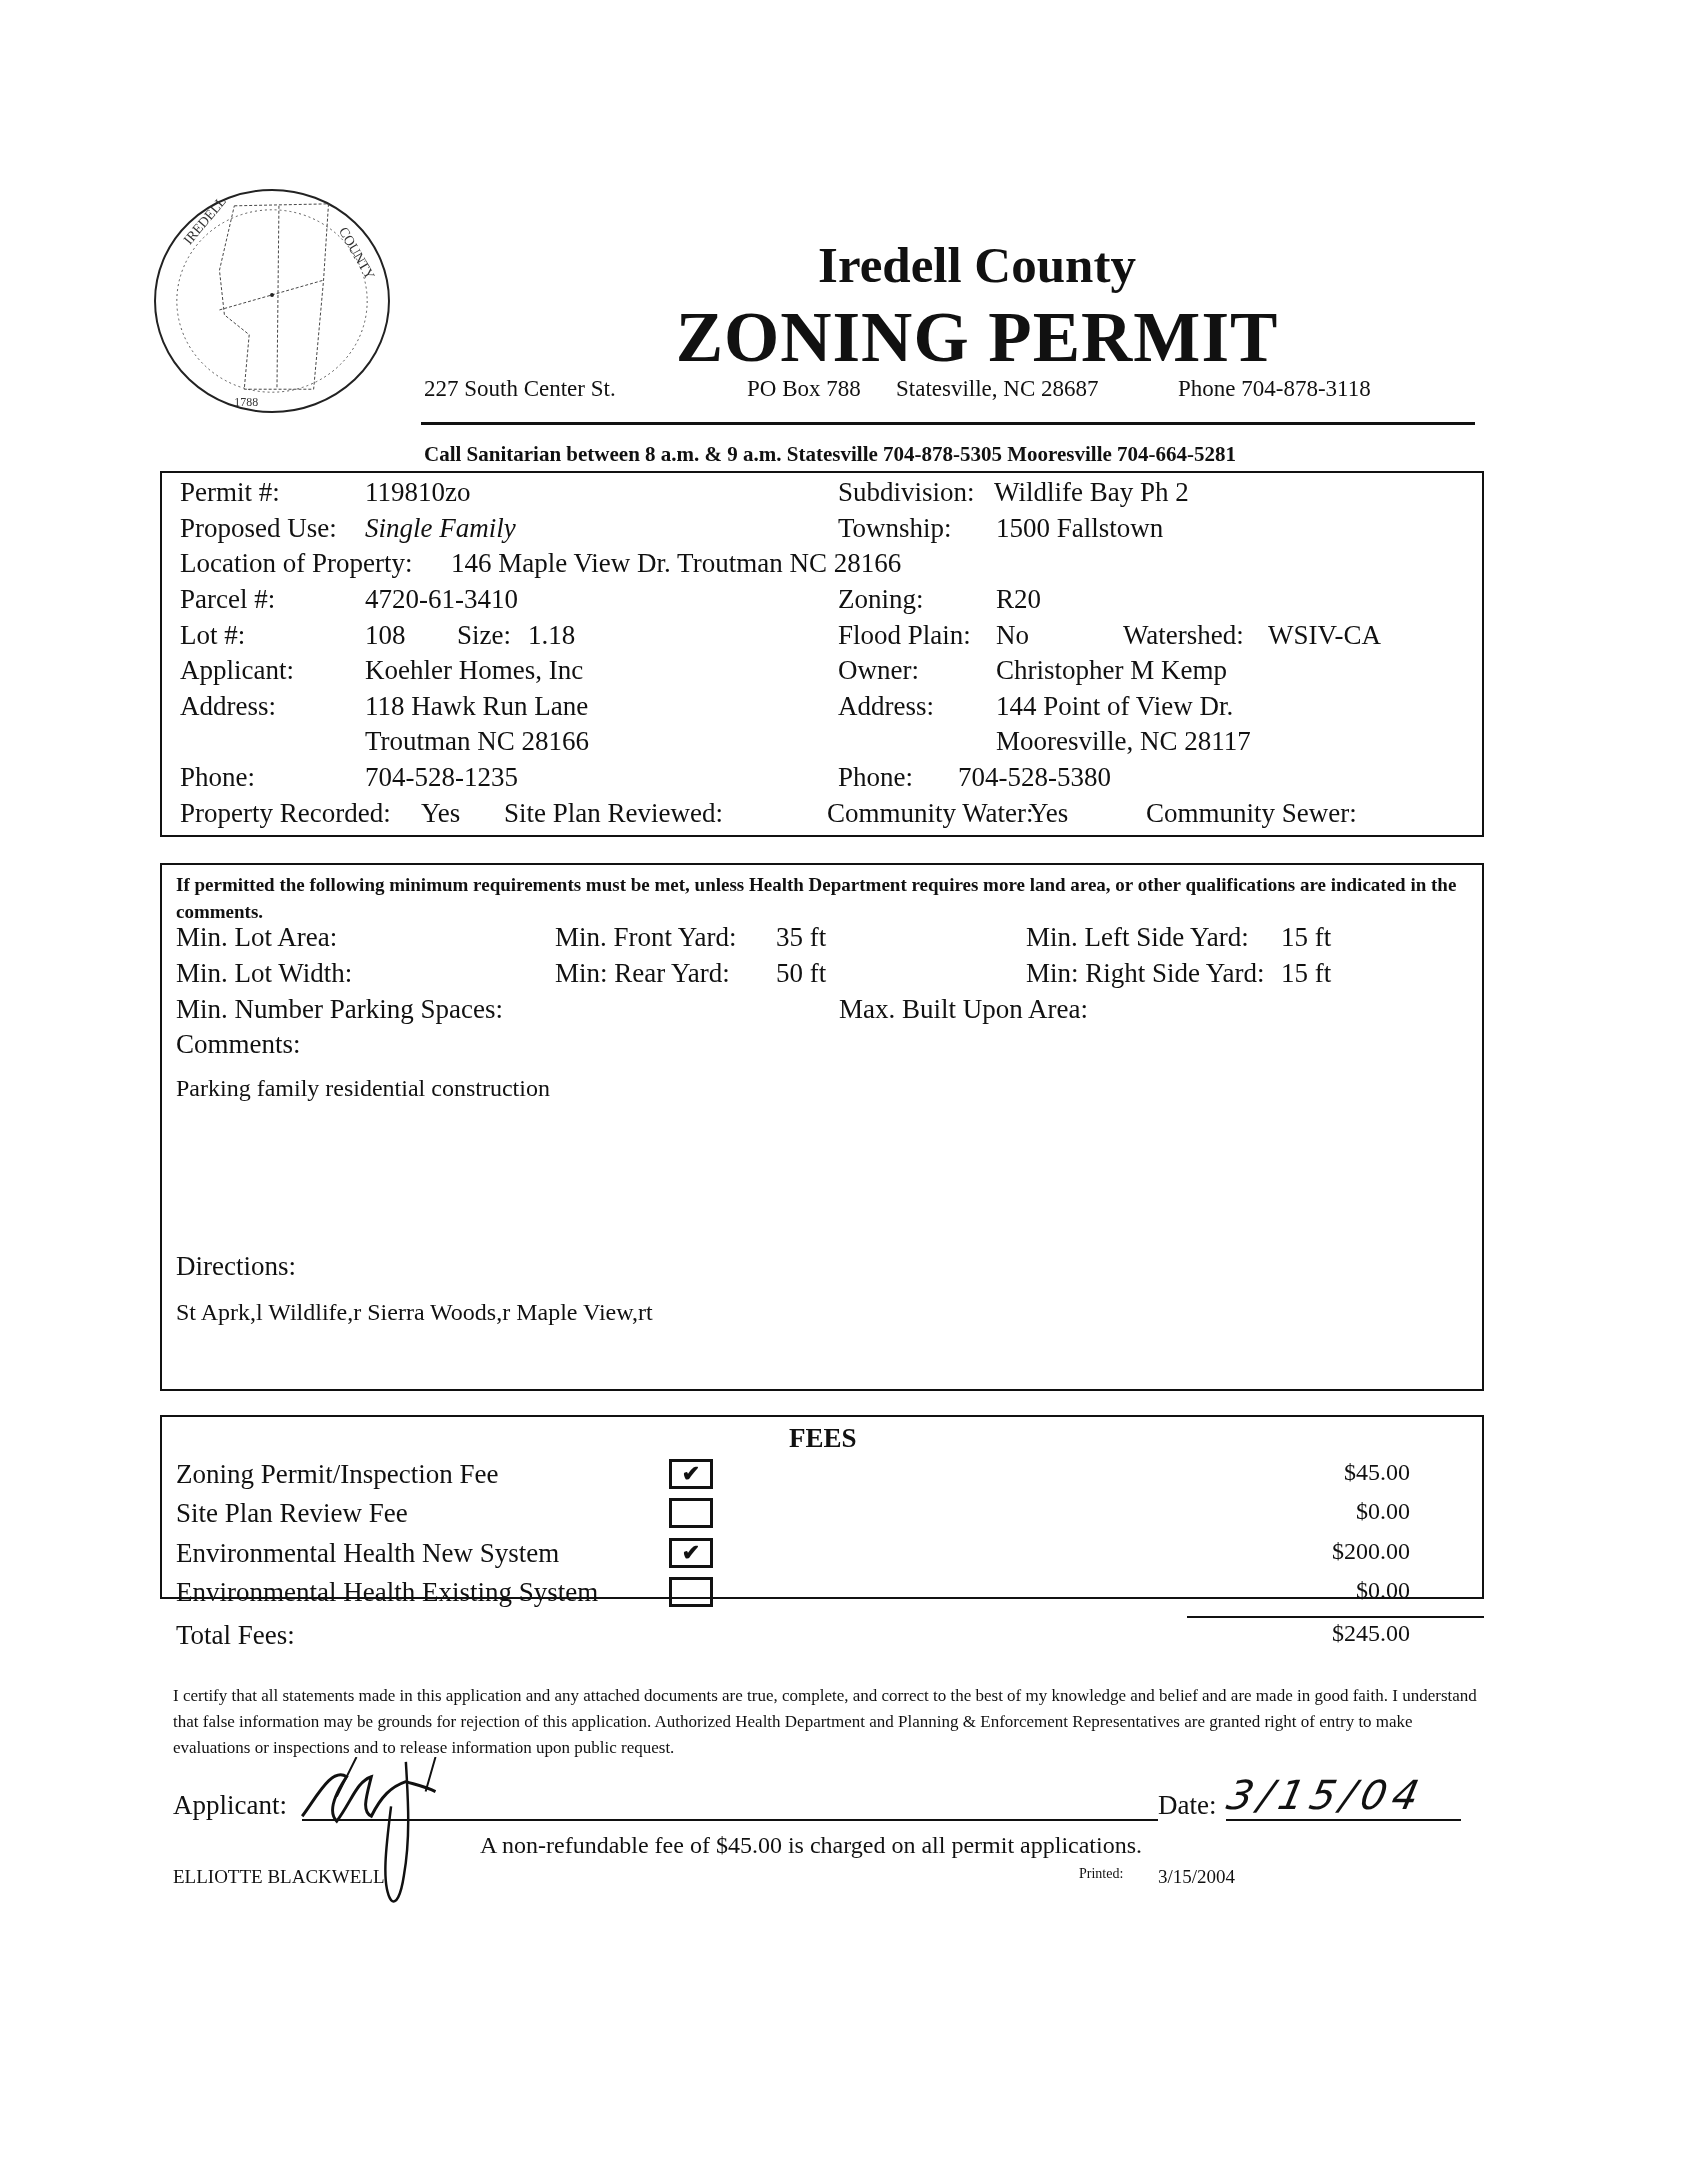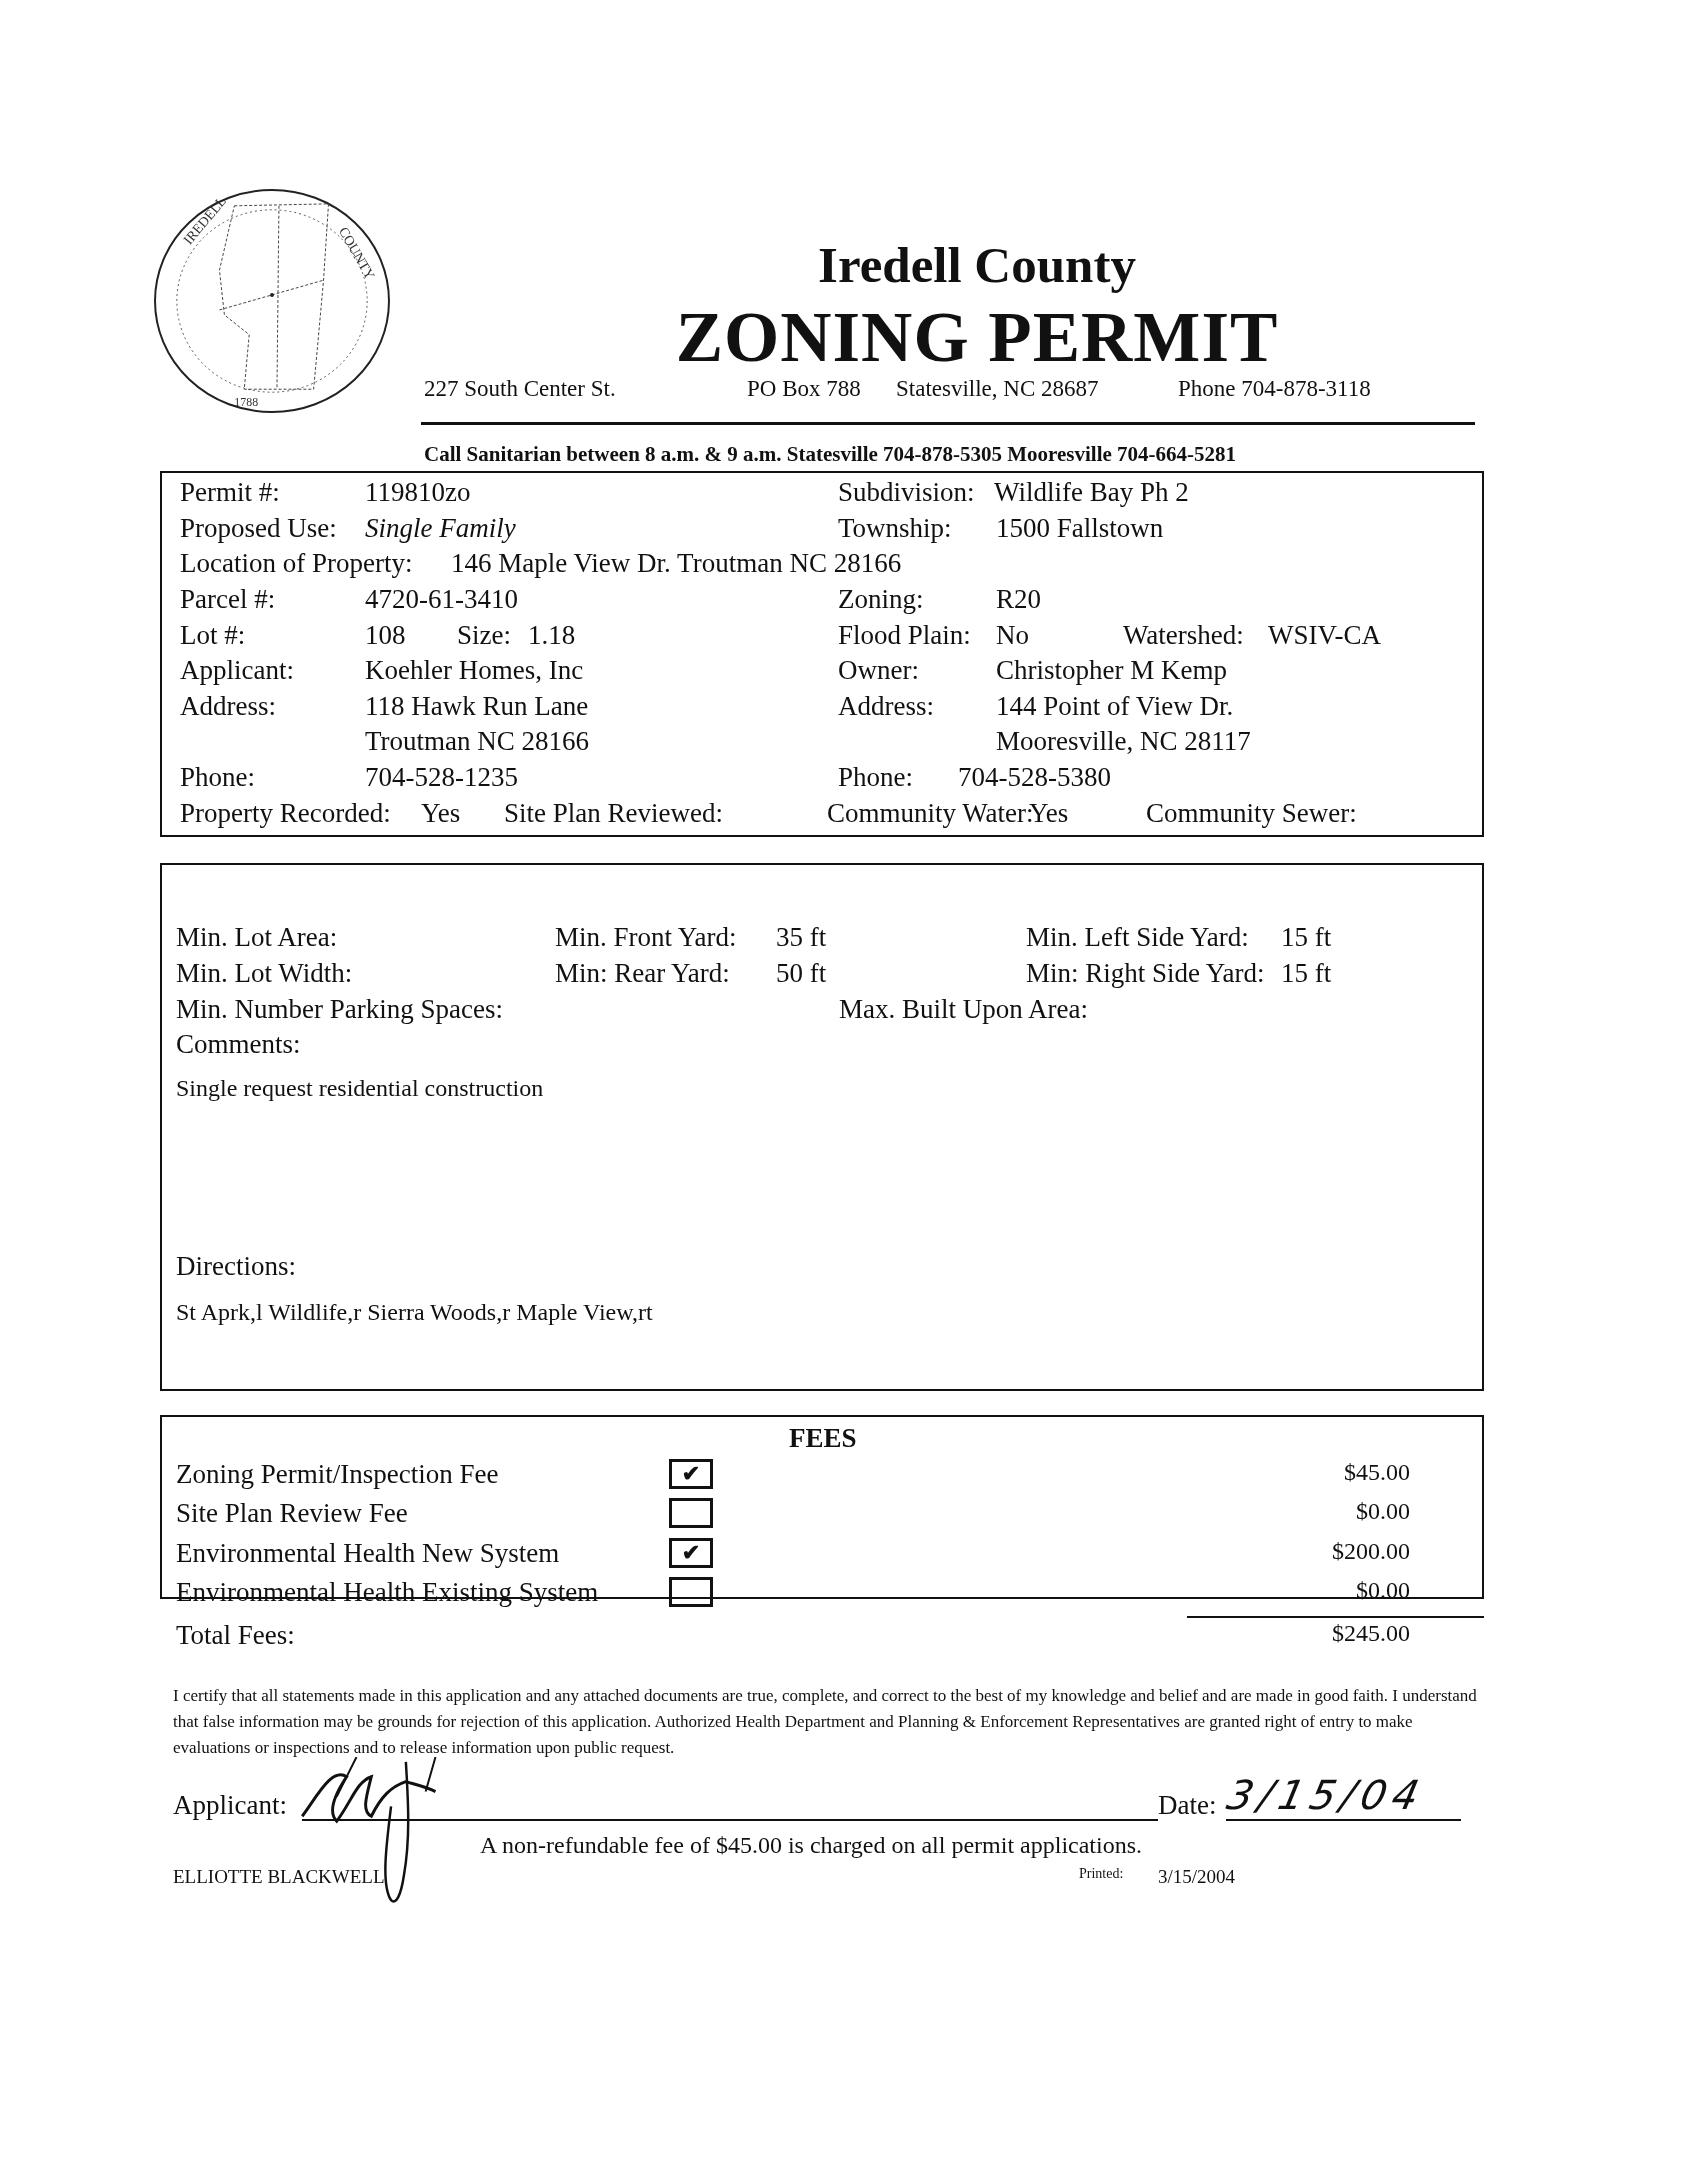--- a/index.html
+++ b/index.html
@@ -89,34 +89,35 @@
   <span class="f" style="left:834px; top:218px;">144 Point of View Dr.</span>
   <span class="f" style="left:834px; top:253px;">Mooresville, NC 28117</span>
   <span class="f" style="left:676px; top:289px;">Phone:</span>
   <span class="f" style="left:796px; top:289px;">704-528-5380</span>
   <span class="f" style="left:665px; top:325px;">Community Water:</span>
   <span class="f" style="left:867px; top:325px;">Yes</span>
   <span class="f" style="left:984px; top:325px;">Community Sewer:</span>
 </div>
 
 <div class="box box2">
+  <div class="req">If permitted the following minimum requirements must be met, unless Health Department requires more land area, or other qualifications are indicated in the comments.</div>
   <span class="f" style="left:14px; top:57px;">Min. Lot Area:</span>
   <span class="f" style="left:393px; top:57px;">Min. Front Yard:</span>
   <span class="f" style="left:614px; top:57px;">35 ft</span>
   <span class="f" style="left:864px; top:57px;text-align:right;">Min. Left Side Yard:</span>
   <span class="f" style="left:1119px; top:57px;">15 ft</span>
   <span class="f" style="left:14px; top:93px;">Min. Lot Width:</span>
   <span class="f" style="left:393px; top:93px;">Min: Rear Yard:</span>
   <span class="f" style="left:614px; top:93px;">50 ft</span>
   <span class="f" style="left:864px; top:93px;">Min: Right Side Yard:</span>
   <span class="f" style="left:1119px; top:93px;">15 ft</span>
   <span class="f" style="left:14px; top:129px;">Min. Number Parking Spaces:</span>
   <span class="f" style="left:677px; top:129px;">Max. Built Upon Area:</span>
   <span class="f" style="left:14px; top:164px;">Comments:</span>
-  <span class="fsm" style="left:14px; top:210px;">Single request residential construction</span>
+  <span class="fsm" style="left:14px; top:210px;">Parking family residential construction</span>
   <span class="f" style="left:14px; top:386px;">Directions:</span>
   <span class="fsm" style="left:14px; top:434px;">St Aprk,l Wildlife,r Sierra Woods,r Maple View,rt</span>
 </div>
 
 <div class="box box3">
   <span class="f" style="left:627px; top:6px; font-weight:bold;">FEES</span>
 
   <span class="f" style="left:14px; top:42px;">Zoning Permit/Inspection Fee</span>
   <span class="cb" style="left:507px; top:42px;">✔</span>
   <span class="fsm" style="left:1139px; top:42px; width:109px; text-align:right;">$45.00</span>

